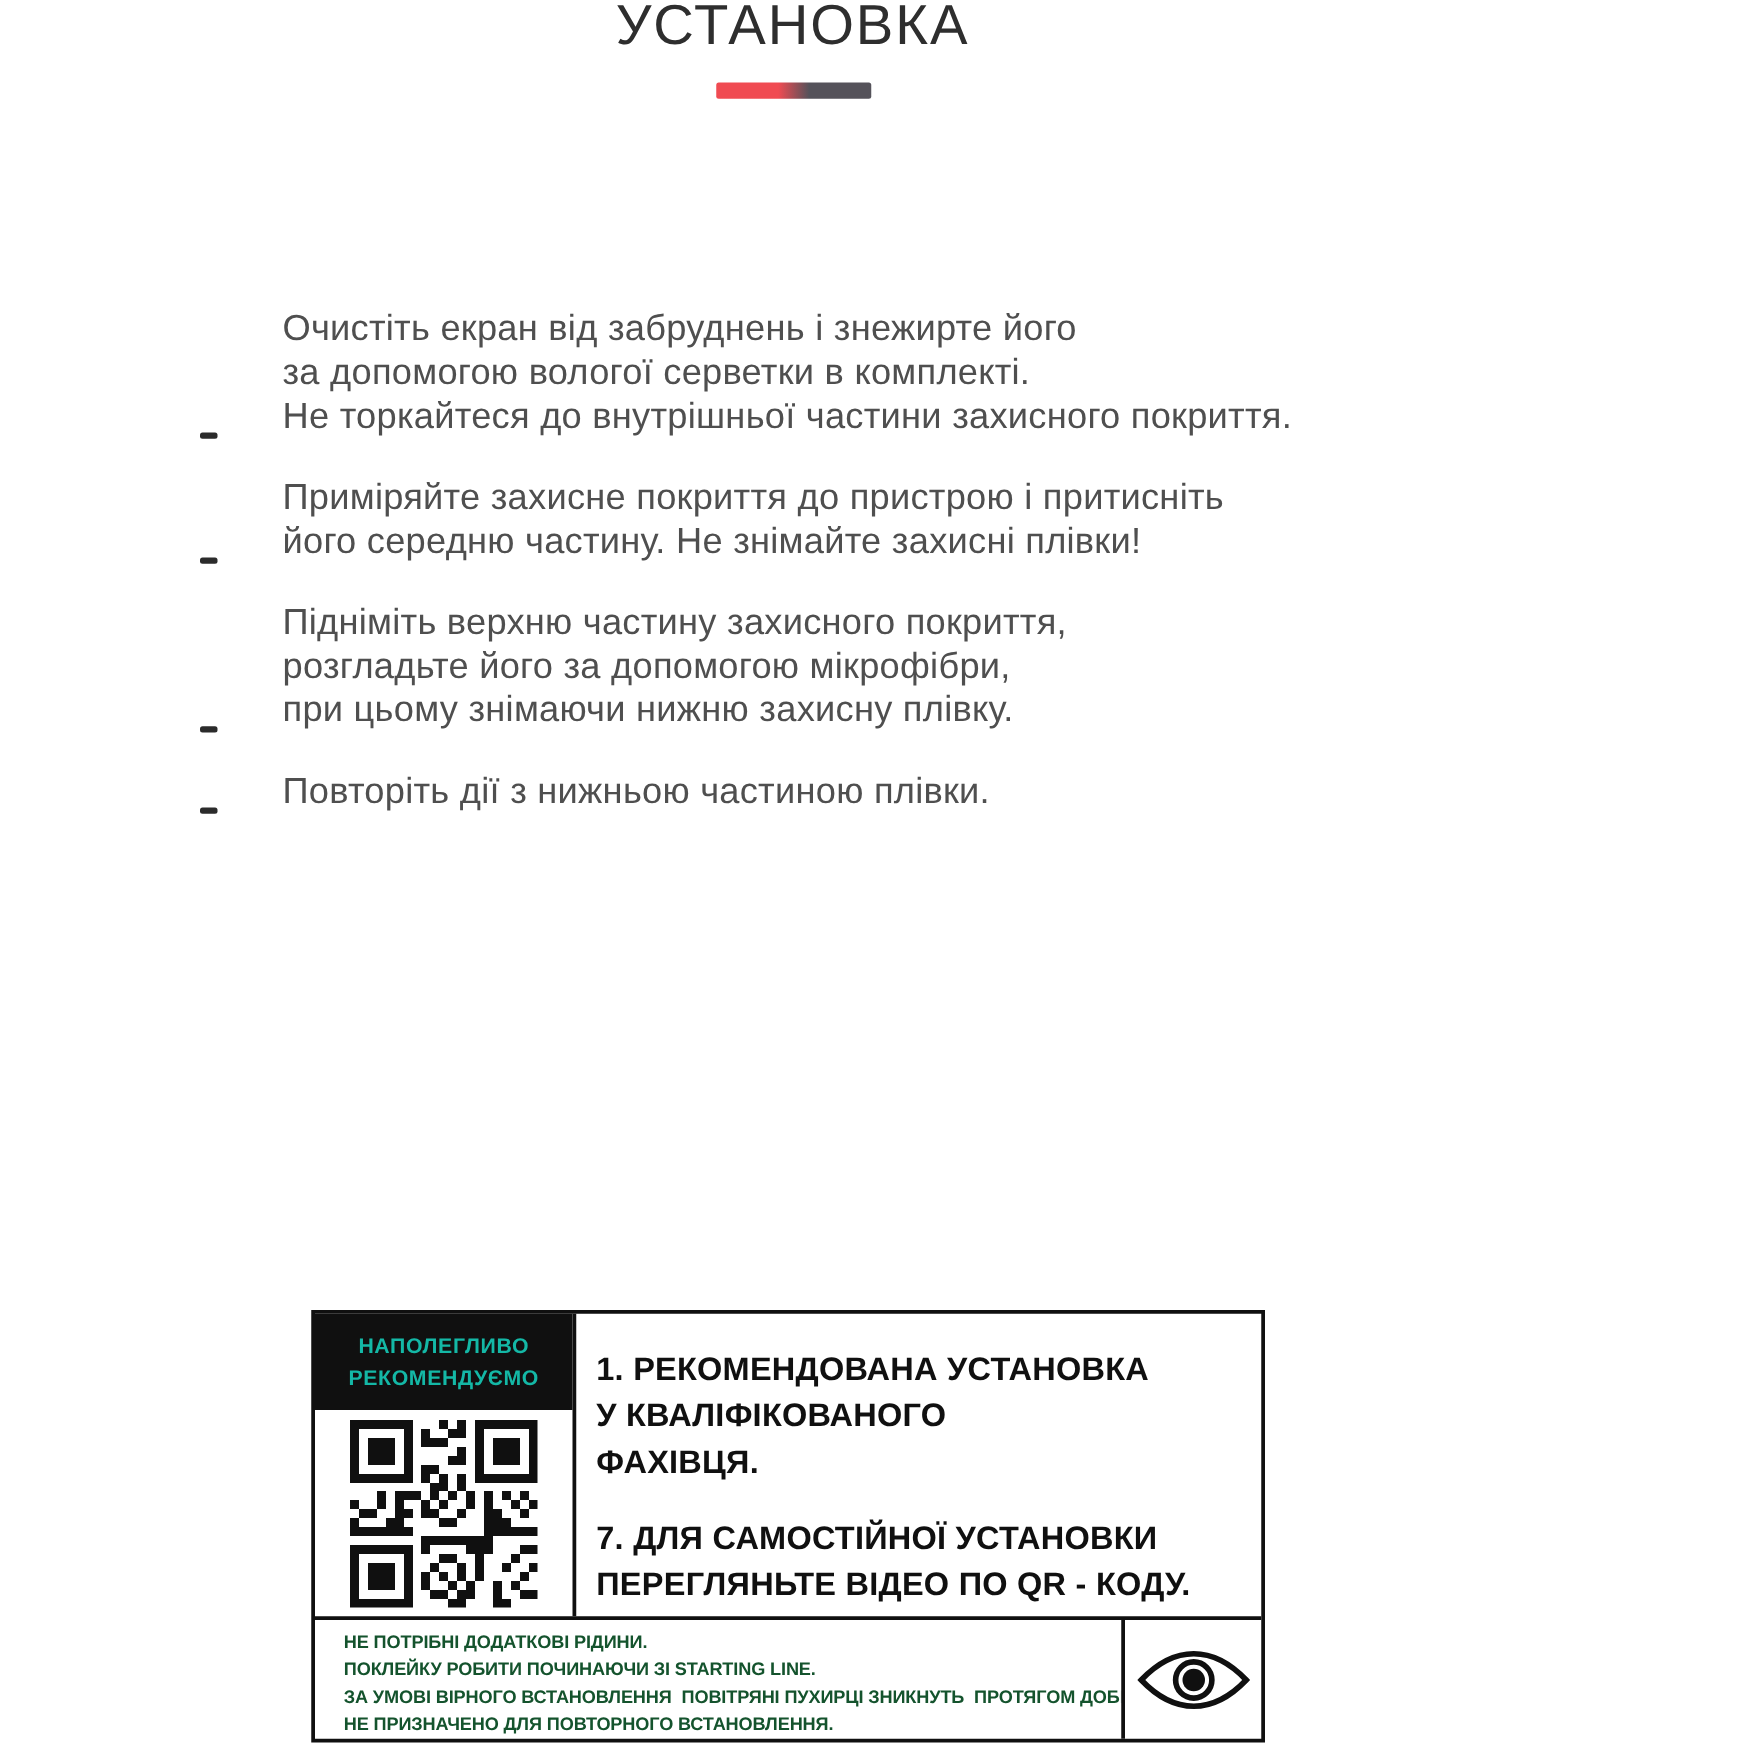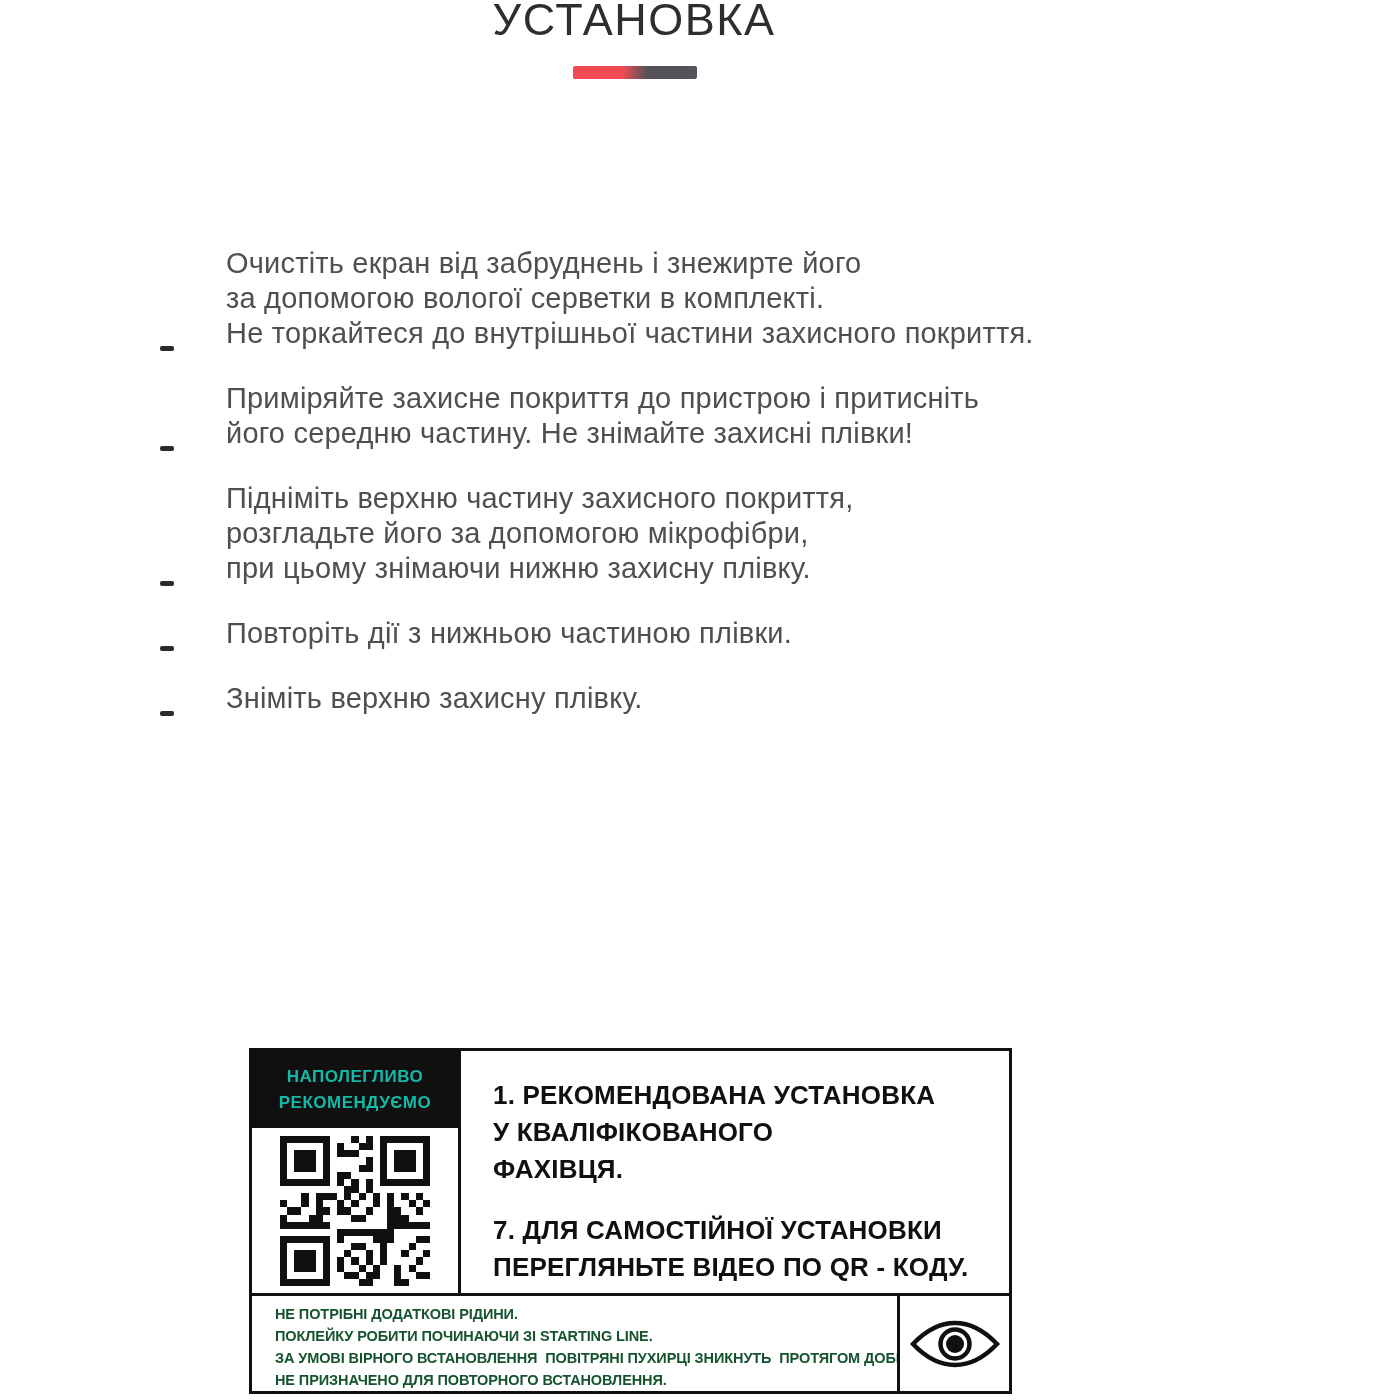--- a/index.html
+++ b/index.html
@@ -43,21 +43,21 @@
   .rec-left { flex: 0 0 206px; border-right: 3px solid #101010; display: flex; flex-direction: column; }
   .rec-header {
     height: 77px; background: #101010; color: #14b8a6;
     display: flex; align-items: center; justify-content: center; text-align: center;
     font-weight: 700; font-size: 17px; line-height: 26px; white-space: pre-line;
     letter-spacing: 0.5px;
   }
   .qr-wrap { flex: 1; display: flex; align-items: center; justify-content: center; }
   .qr-wrap svg { width: 150px; height: 150px; display: block; }
   .rec-right {
-    flex: 1; padding: 26px 10px 0 32px; color: #101010;
+    flex: 1; padding: 26px 10px 0 16px; color: #101010;
     font-weight: 700; font-size: 26px; line-height: 37px;
   }
   .rec-item { white-space: pre-line; margin-bottom: 24px; letter-spacing: 0.2px; }
 
   .rec-bottom { flex: 0 0 90px; display: flex; }
   .foot-text {
     flex: 1; padding: 7px 0 0 23px; overflow: hidden;
     font-weight: 700; font-size: 14.5px; line-height: 22px;
     letter-spacing: -0.1px; white-space: pre; color: #14532d;
   }
@@ -97,26 +97,20 @@
         </div>
       <div class="step-text">Підніміть верхню частину захисного покриття,
 розгладьте його за допомогою мікрофібри,
 при цьому знімаючи нижню захисну плівку.</div>
     </div>
     <div class="step">
       <div class="dash-col">
           <span class="dash"></span>
         </div>
       <div class="step-text">Повторіть дії з нижньою частиною плівки.</div>
-    </div>
-    <div class="step">
-      <div class="dash-col">
-          <span class="dash"></span>
-        </div>
-      <div class="step-text">Зніміть верхню захисну плівку.</div>
     </div>
   </div>
 
   <div class="rec-box">
     <div class="rec-top">
       <div class="rec-left">
         <div class="rec-header">НАПОЛЕГЛИВО
 РЕКОМЕНДУЄМО</div>
         <div class="qr-wrap">
           <svg id="qr-svg" viewBox="0 0 21 21" shape-rendering="crispEdges" aria-hidden="true">

